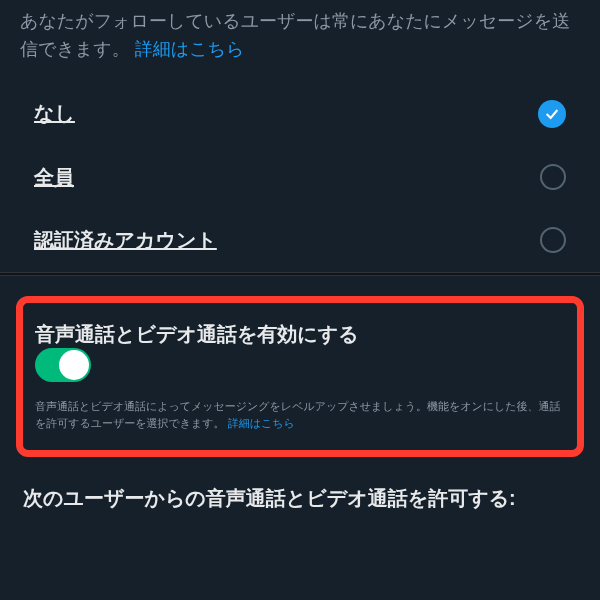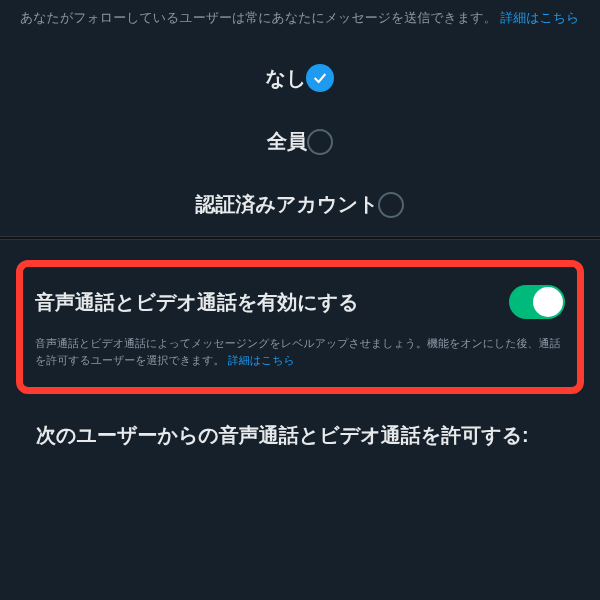--- a/index.html
+++ b/index.html
@@ -10,37 +10,38 @@
     body {
       width: 600px;
       height: 600px;
       background: #15202b;
       font-family: -apple-system, BlinkMacSystemFont, "Hiragino Sans", "Hiragino Kaku Gothic ProN", sans-serif;
       color: #e7e9ea;
       overflow: hidden;
     }
     .desc-text {
       padding: 8px 20px 18px 20px;
-      font-size: 13px;
+      font-size: 18px;
       line-height: 1.55;
       color: #8b98a5;
     }
     .link {
       color: #1d9bf0;
       cursor: pointer;
     }
     .radio-group {
       padding: 0;
     }
     .radio-row {
       display: flex;
       align-items: center;
-      justify-content: center;
+      justify-content: space-between;
       padding: 18px 34px;
       cursor: pointer;
+      text-decoration: underline;
     }
     .radio-label {
       font-size: 20px;
       font-weight: 700;
       color: #e7e9ea;
     }
     .radio-circle {
       width: 26px;
       height: 26px;
       border-radius: 50%;
@@ -74,23 +75,23 @@
       position: relative;
       margin: 20px 16px 10px 16px;
     }
     .highlight-box {
       border: 7px solid #ff3b2f;
       border-radius: 12px;
       padding: 18px 12px 18px 12px;
     }
     .toggle-row {
       display: flex;
-      align-items: center;
       justify-content: space-between;
       margin-bottom: 16px;
+      flex-direction: column;
     }
     .toggle-label {
       font-size: 20px;
       font-weight: 700;
       color: #e7e9ea;
     }
     .toggle {
       width: 56px;
       height: 34px;
       background: #00ba7c;
@@ -107,21 +108,21 @@
       border-radius: 50%;
       top: 2px;
       right: 2px;
     }
     .toggle-desc {
       font-size: 11px;
       line-height: 1.55;
       color: #8b98a5;
     }
     .section-heading {
-      padding: 18px 20px 6px 36px;
+      padding: 18px 20px 6px 23px;
       font-size: 20px;
       font-weight: 700;
       color: #e7e9ea;
     }
   </style>
 </head>
 <body>
 
 <div class="desc-text">
   <span>あなたがフォローしているユーザーは常にあなたにメッセージを送信できます。</span>

